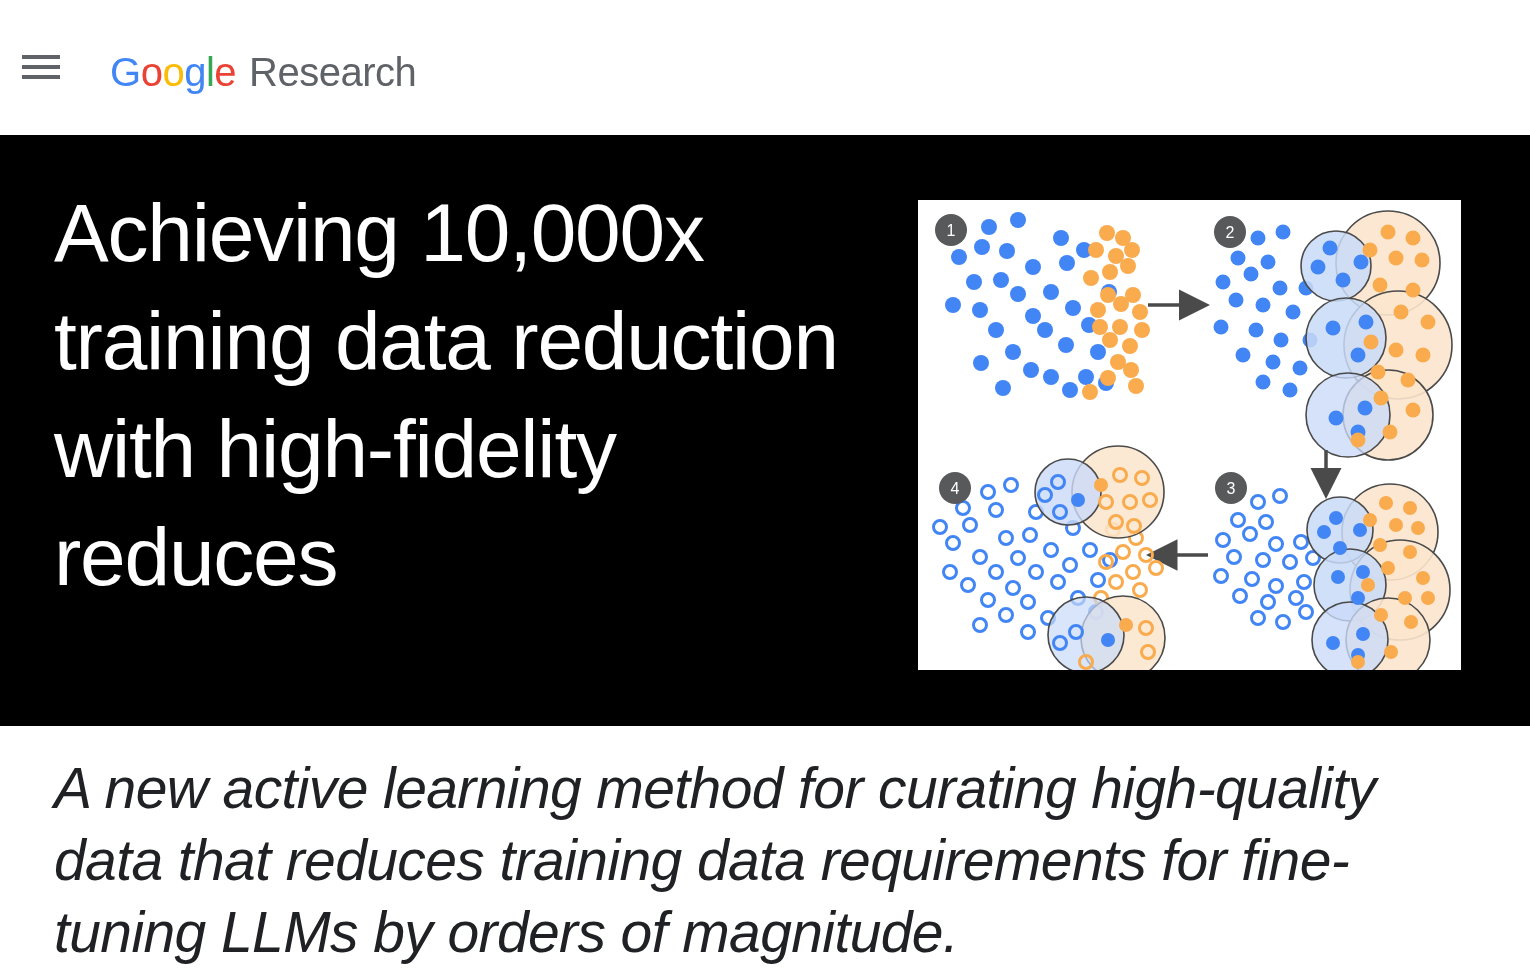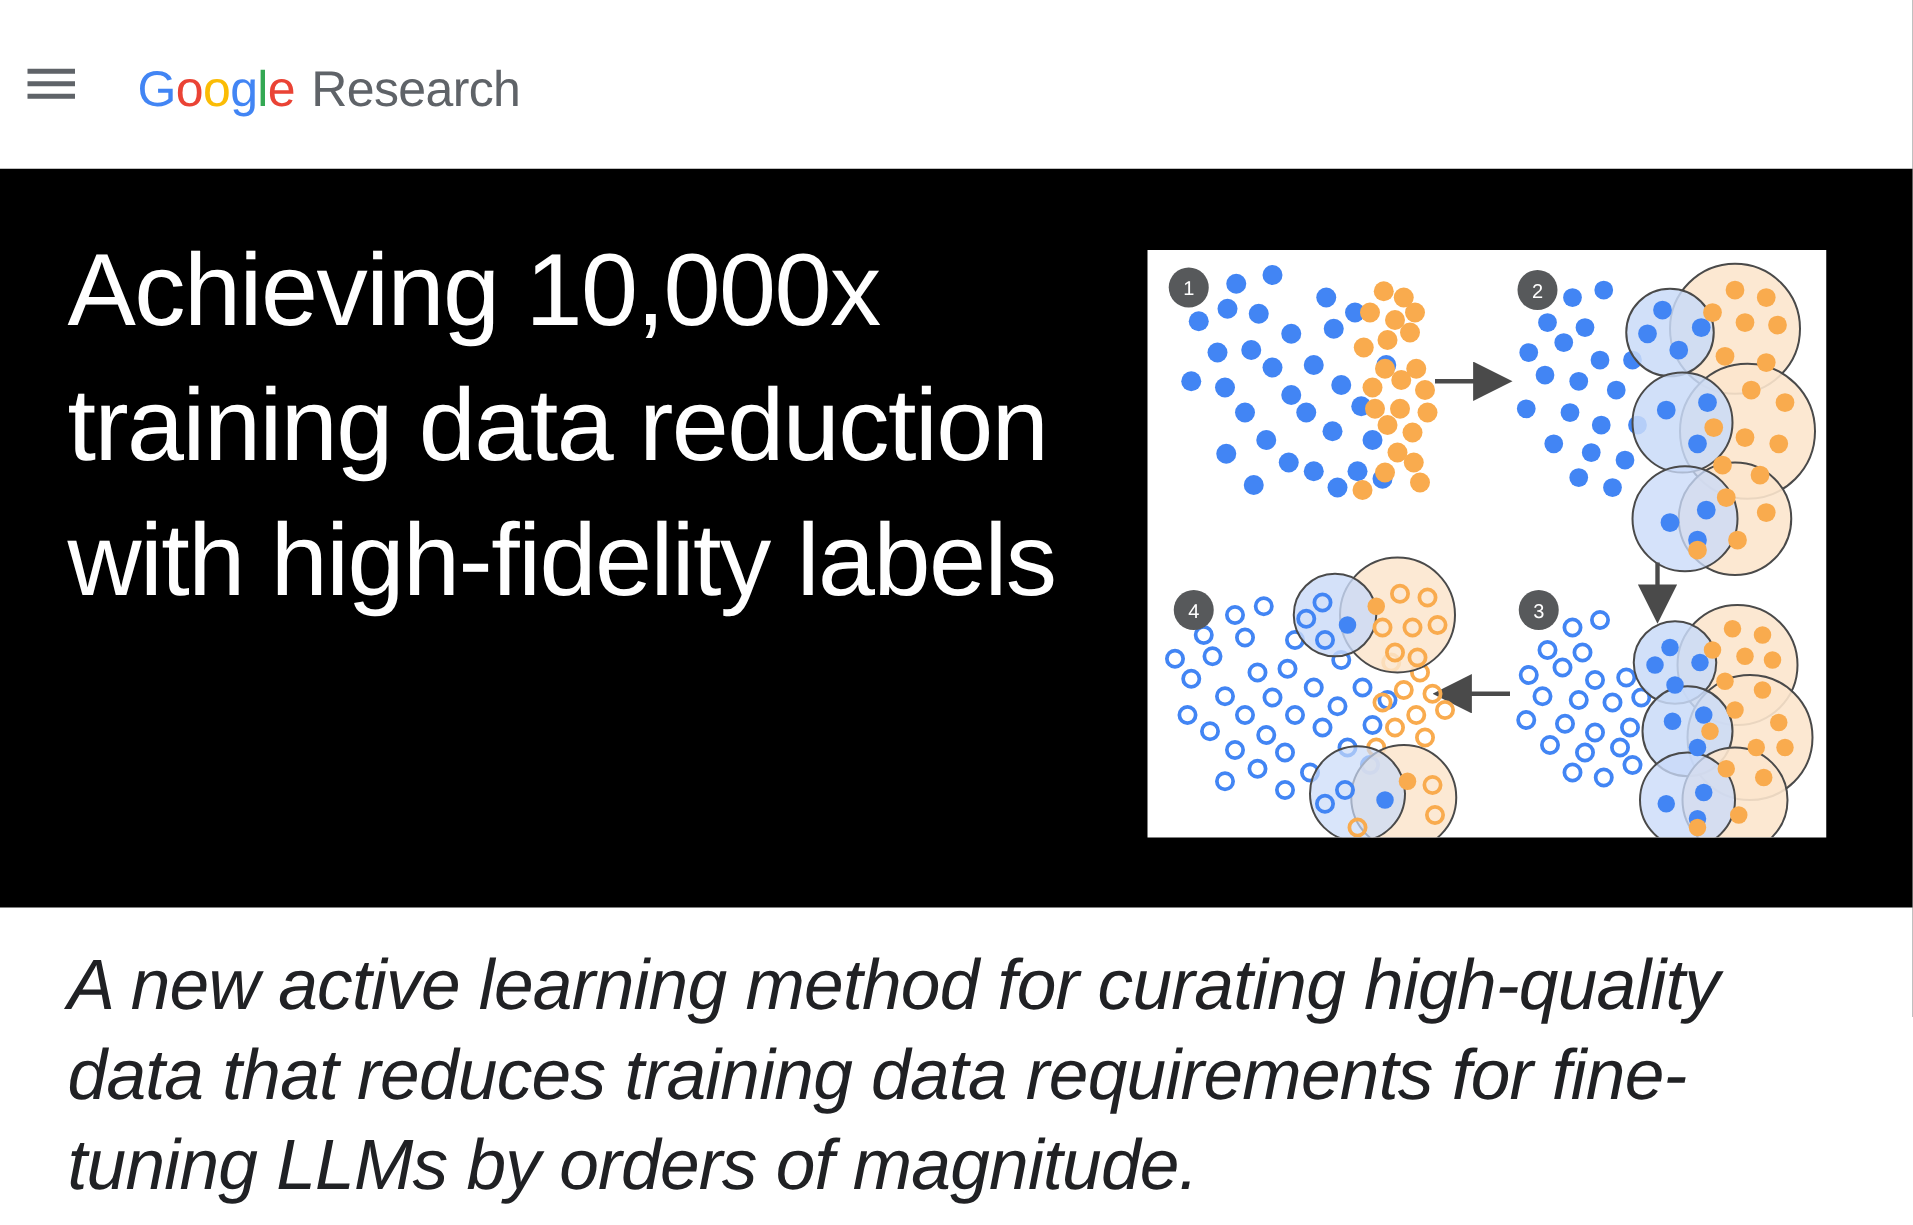--- a/index.html
+++ b/index.html
@@ -93,21 +93,21 @@
 
   <div id="brand">
     <span class="logo"><span class="g1">G</span><span class="o1">o</span><span class="o2">o</span><span class="g2">g</span><span class="l1">l</span><span class="e1">e</span></span>
     <span class="unit">Research</span>
   </div>
 
 </div>
 
 <div id="hero">
 
-  <h1 id="hero-title">Achieving 10,000x training data reduction with high-fidelity labels</h1>
+  <h1 id="hero-title">Achieving 10,000x training data reduction with high-fidelity reduces</h1>
 
   <div id="illustration">
     <svg viewBox="0 0 543 470" xmlns="http://www.w3.org/2000/svg">
       <defs>
         <marker id="arrowR" markerWidth="9" markerHeight="9" refX="7" refY="4.5" orient="auto">
           <path d="M0,0 L9,4.5 L0,9 z" fill="#4a4a4a"></path>
         </marker>
       </defs>
 
       <g>

